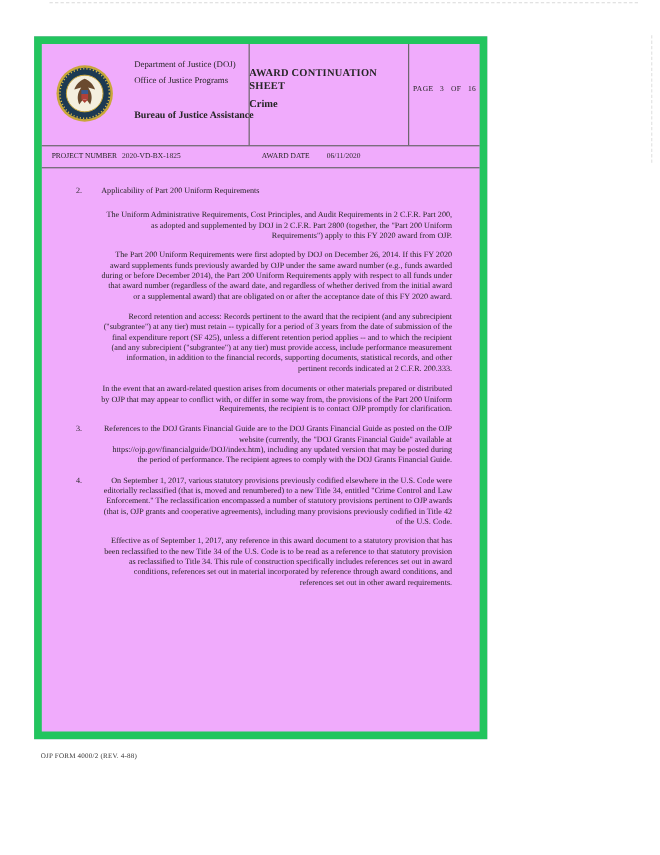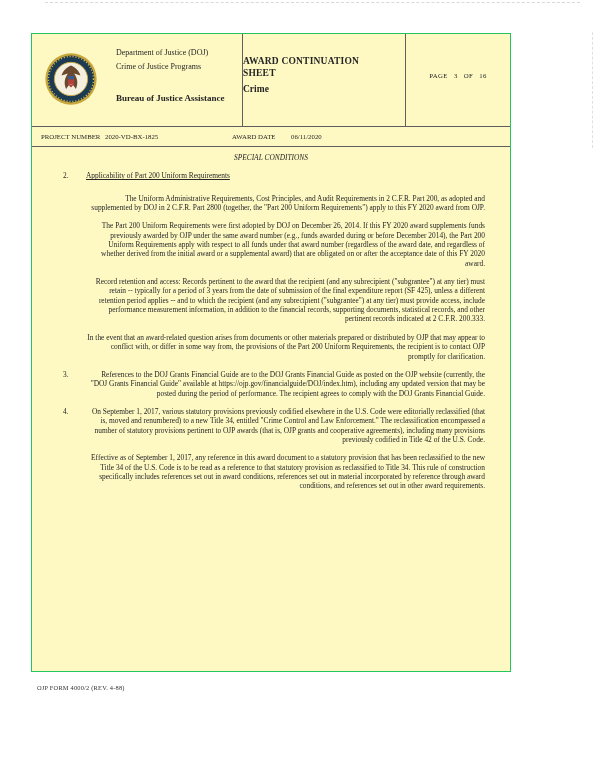--- a/index.html
+++ b/index.html
@@ -9,22 +9,22 @@
     -webkit-font-smoothing:antialiased;
   }
   *{box-sizing:border-box;}
 
   
   .artifact-top{position:absolute;left:45px;top:2px;width:535px;border-top:1px dashed #d9d9d9;}
   .artifact-right{position:absolute;left:592px;top:32px;height:116px;border-left:1px dashed #e0e0e0;}
 
   
   .doc{
-    position:absolute;left:31px;top:33px;width:480px;height:639px;
-    border:1px solid #22c55e;background:#fef9c3;
+    position:absolute;left:31px;top:33px;width:412px;height:639px;
+    border:7px solid #22c55e;background:#f0abfc;
   }
 
   
   .hdr{display:flex;height:93px;border-bottom:1px solid #5f5f5f;}
   .hdr-left{width:211px;border-right:1px solid #5f5f5f;position:relative;}
   .hdr-center{width:163px;border-right:1px solid #5f5f5f;text-align:left;padding-top:21px;}
   .hdr-right{flex:1;text-align:center;padding-top:38px;}
 
   .seal{position:absolute;left:12px;top:18px;width:54px;height:54px;}
   .agency{position:absolute;left:84px;top:12px;line-height:13.5px;font-size:8px;white-space:nowrap;}
@@ -41,21 +41,21 @@
   .meta .lab1{position:absolute;left:9px;}
   .meta .val1{position:absolute;left:73px;}
   .meta .lab2{position:absolute;left:200px;}
   .meta .val2{position:absolute;left:259px;}
 
   
   .body{position:relative;height:525px;overflow:hidden;padding-top:6px;font-size:7.4px;line-height:9.35px;}
   .section-title{text-align:center;font-style:italic;font-size:7.4px;margin-bottom:4px;}
   .item{position:relative;padding-left:54px;padding-right:25px;margin-top:9px;}
   .item .num{position:absolute;left:31px;top:0;}
-  .item .heading{margin:0 0 13px 0;text-decoration:underline;}
+  .item .heading{margin:0 0 13px 0;}
   .item p{margin:9px 0 0 0;text-align:right;}
   .item p:first-of-type{margin-top:0;}
 
   
   .form-footer{position:absolute;left:37px;top:684px;font-size:6.4px;letter-spacing:.2px;color:#333;}
 </style>
 </head>
 <body>
 
 <div class="artifact-top"></div>
@@ -71,21 +71,21 @@
         <circle cx="30" cy="30" r="25" fill="none" stroke="#d8b84a" stroke-width="1.6" stroke-dasharray="1.2,2.1"></circle>
         <circle cx="30" cy="30" r="18.5" fill="#f4efdf"></circle>
         <circle cx="30" cy="30" r="18.5" fill="none" stroke="#c9a63a" stroke-width="1"></circle>
         <path d="M30 15 C25 17 21 21 19.5 26 L26.5 24 C22.5 30 22 35 24.5 41 L30 33.5 L35.5 41 C38 35 37.5 30 33.5 24 L40.5 26 C39 21 35 17 30 15 Z" fill="#6a4a2f"></path>
         <rect x="26.6" y="26.5" width="6.8" height="4" fill="#3b5a8f"></rect>
         <rect x="26.6" y="30.5" width="6.8" height="5.5" fill="#b04038"></rect>
         <path d="M26.6 36 L30 39.5 L33.4 36 Z" fill="#b04038"></path>
       </svg>
       <div class="agency">
         <div>Department of Justice (DOJ)</div>
-        <div>Crime of Justice Programs</div>
+        <div>Office of Justice Programs</div>
         <div class="bureau">Bureau of Justice Assistance</div>
       </div>
     </div>
     <div class="hdr-center">
       <div class="doc-title">AWARD CONTINUATION</div>
       <div class="doc-title">SHEET</div>
       <div class="doc-subtitle">Crime</div>
     </div>
     <div class="hdr-right">
       <div class="page-line">
@@ -95,21 +95,20 @@
   </div>
 
   <div class="meta">
     <span class="lab1">PROJECT NUMBER</span>
     <span class="val1">2020-VD-BX-1825</span>
     <span class="lab2">AWARD DATE</span>
     <span class="val2">06/11/2020</span>
   </div>
 
   <div class="body">
-    <div class="section-title">SPECIAL CONDITIONS</div>
 
     <div class="item">
       <span class="num">2.</span>
       <div class="heading">Applicability of Part 200 Uniform Requirements</div>
       <p>The Uniform Administrative Requirements, Cost Principles, and Audit Requirements in 2 C.F.R. Part 200, as adopted and supplemented by DOJ in 2 C.F.R. Part 2800 (together, the "Part 200 Uniform Requirements") apply to this FY 2020 award from OJP.</p>
       <p>The Part 200 Uniform Requirements were first adopted by DOJ on December 26, 2014.  If this FY 2020 award supplements funds previously awarded by OJP under the same award number (e.g., funds awarded during or before December 2014), the Part 200 Uniform Requirements apply with respect to all funds under that award number (regardless of the award date, and regardless of whether derived from the initial award or a supplemental award) that are obligated on or after the acceptance date of this FY 2020 award.</p>
       <p>Record retention and access:  Records pertinent to the award that the recipient (and any subrecipient ("subgrantee") at any tier) must retain -- typically for a period of 3 years from the date of submission of the final expenditure report (SF 425), unless a different retention period applies -- and to which the recipient (and any subrecipient ("subgrantee") at any tier) must provide access, include performance measurement information, in addition to the financial records, supporting documents, statistical records, and other pertinent records indicated at 2 C.F.R. 200.333.</p>
       <p>In the event that an award-related question arises from documents or other materials prepared or distributed by OJP that may appear to conflict with, or differ in some way from, the provisions of the Part 200 Uniform Requirements, the recipient is to contact OJP promptly for clarification.</p>
     </div>
 

